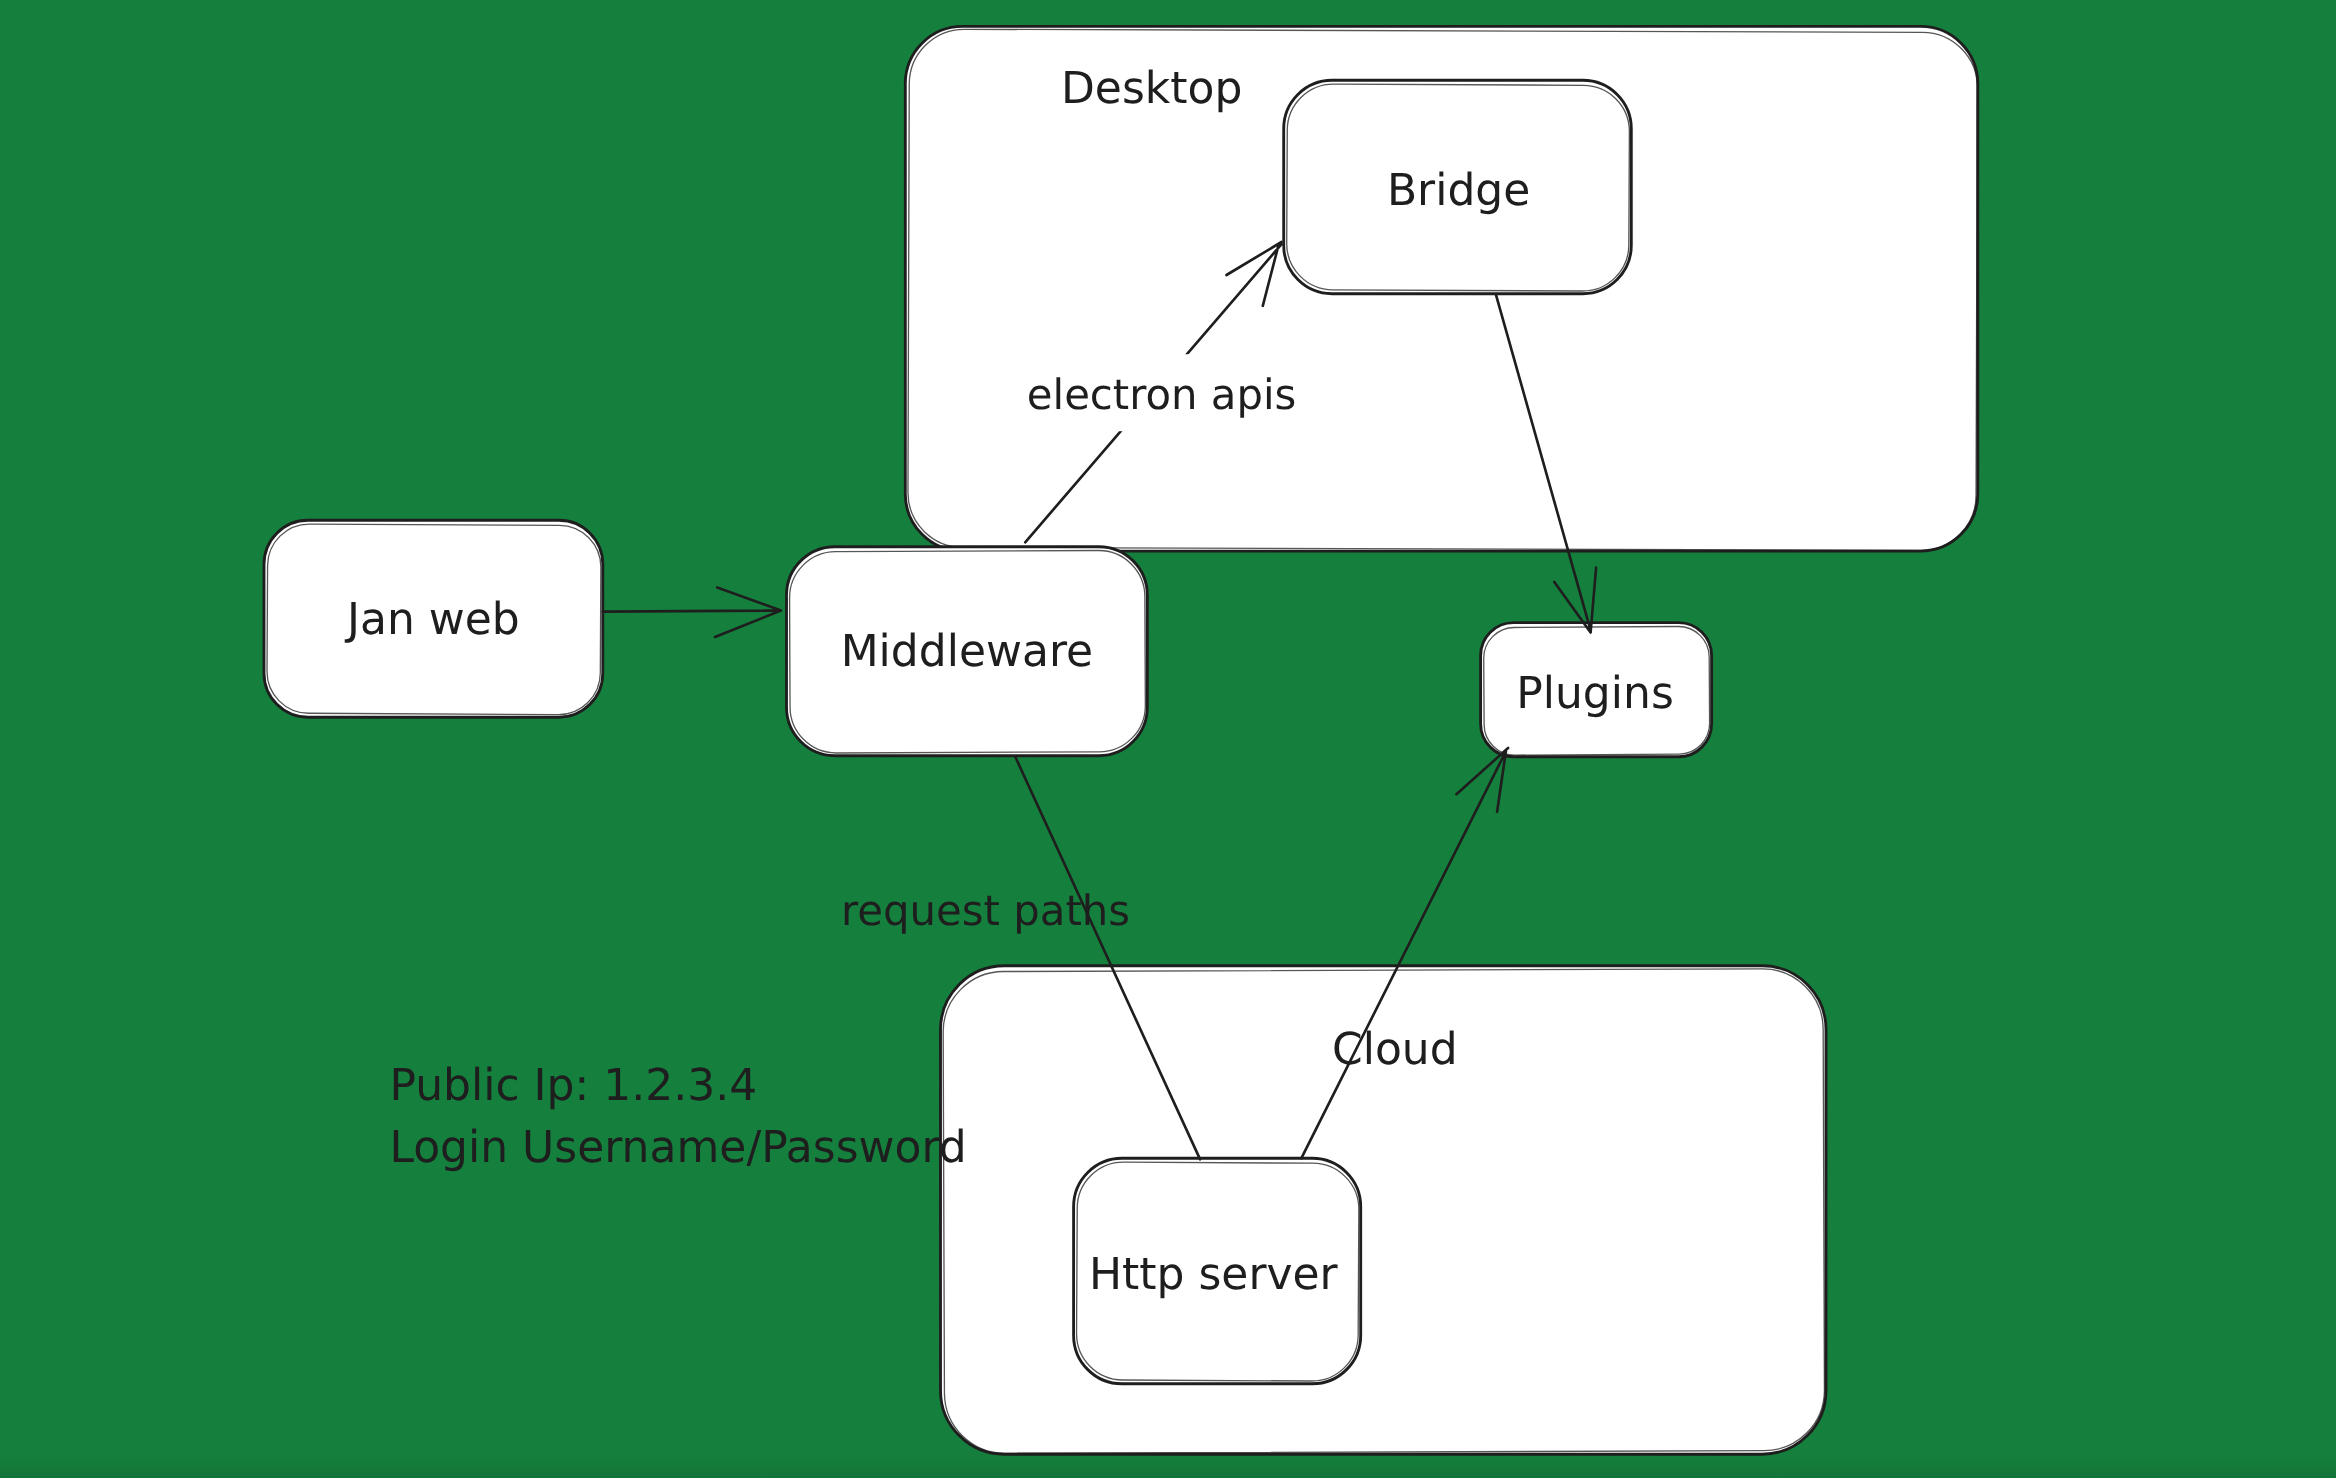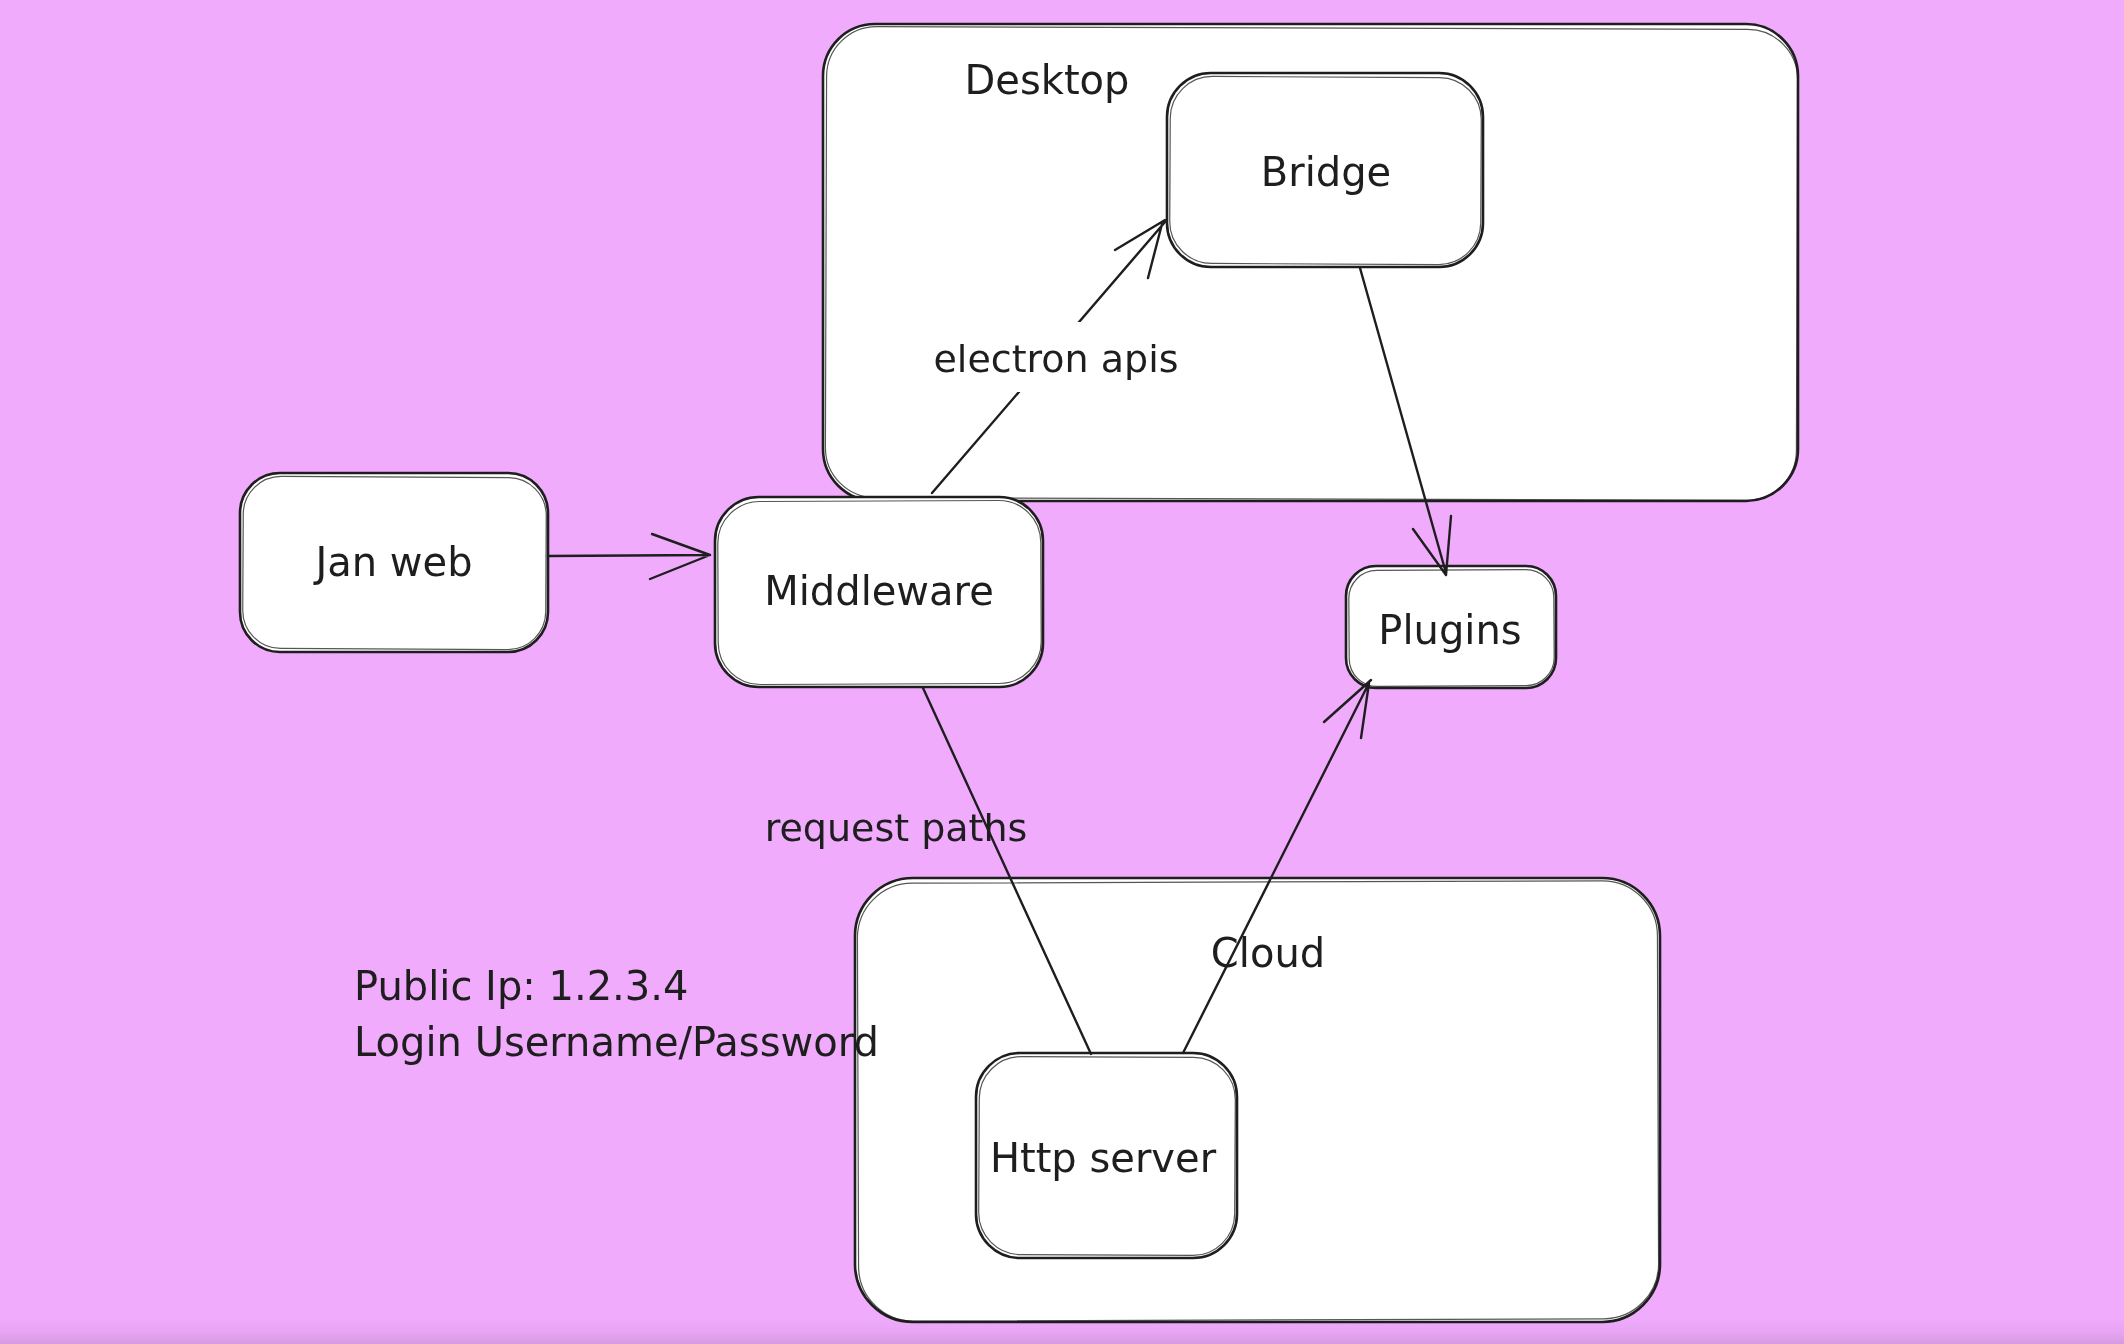--- a/index.html
+++ b/index.html
@@ -1,20 +1,20 @@
 <!DOCTYPE html>
 <html><head>
 <meta charset="utf-8">
 <style>
   html, body { margin: 0; padding: 0; background: #ffffff; }
   .stage {
     position: relative;
     width: 2124px;
     height: 1344px;
-    background: #f0abfc;
+    background: #15803d;
     overflow: hidden;
     font-family: "DejaVu Sans", sans-serif;
   }
   svg.diagram { position: absolute; left: 0; top: 0; display: block; }
   .shape {
     fill: #ffffff;
     stroke: #1e1e1e;
     stroke-width: 2.6;
   }
   .ghost {

